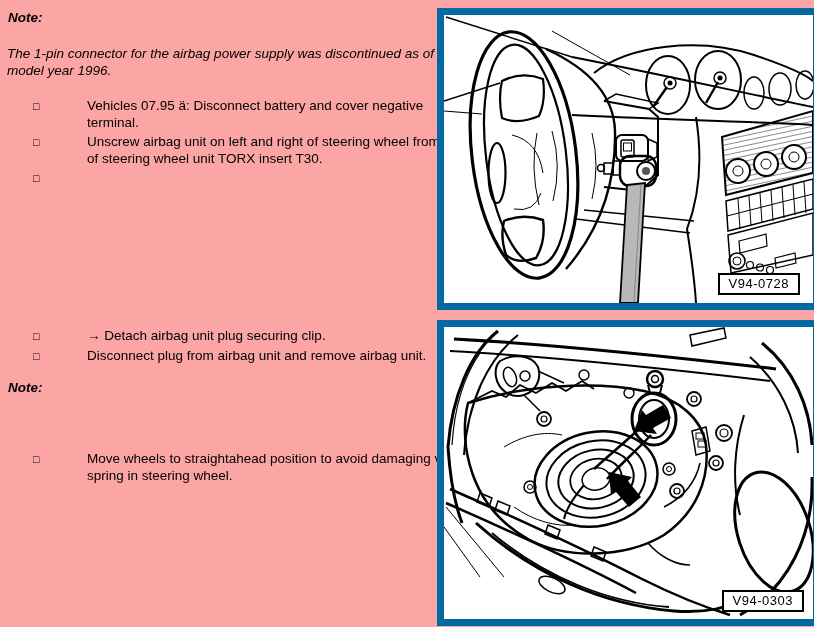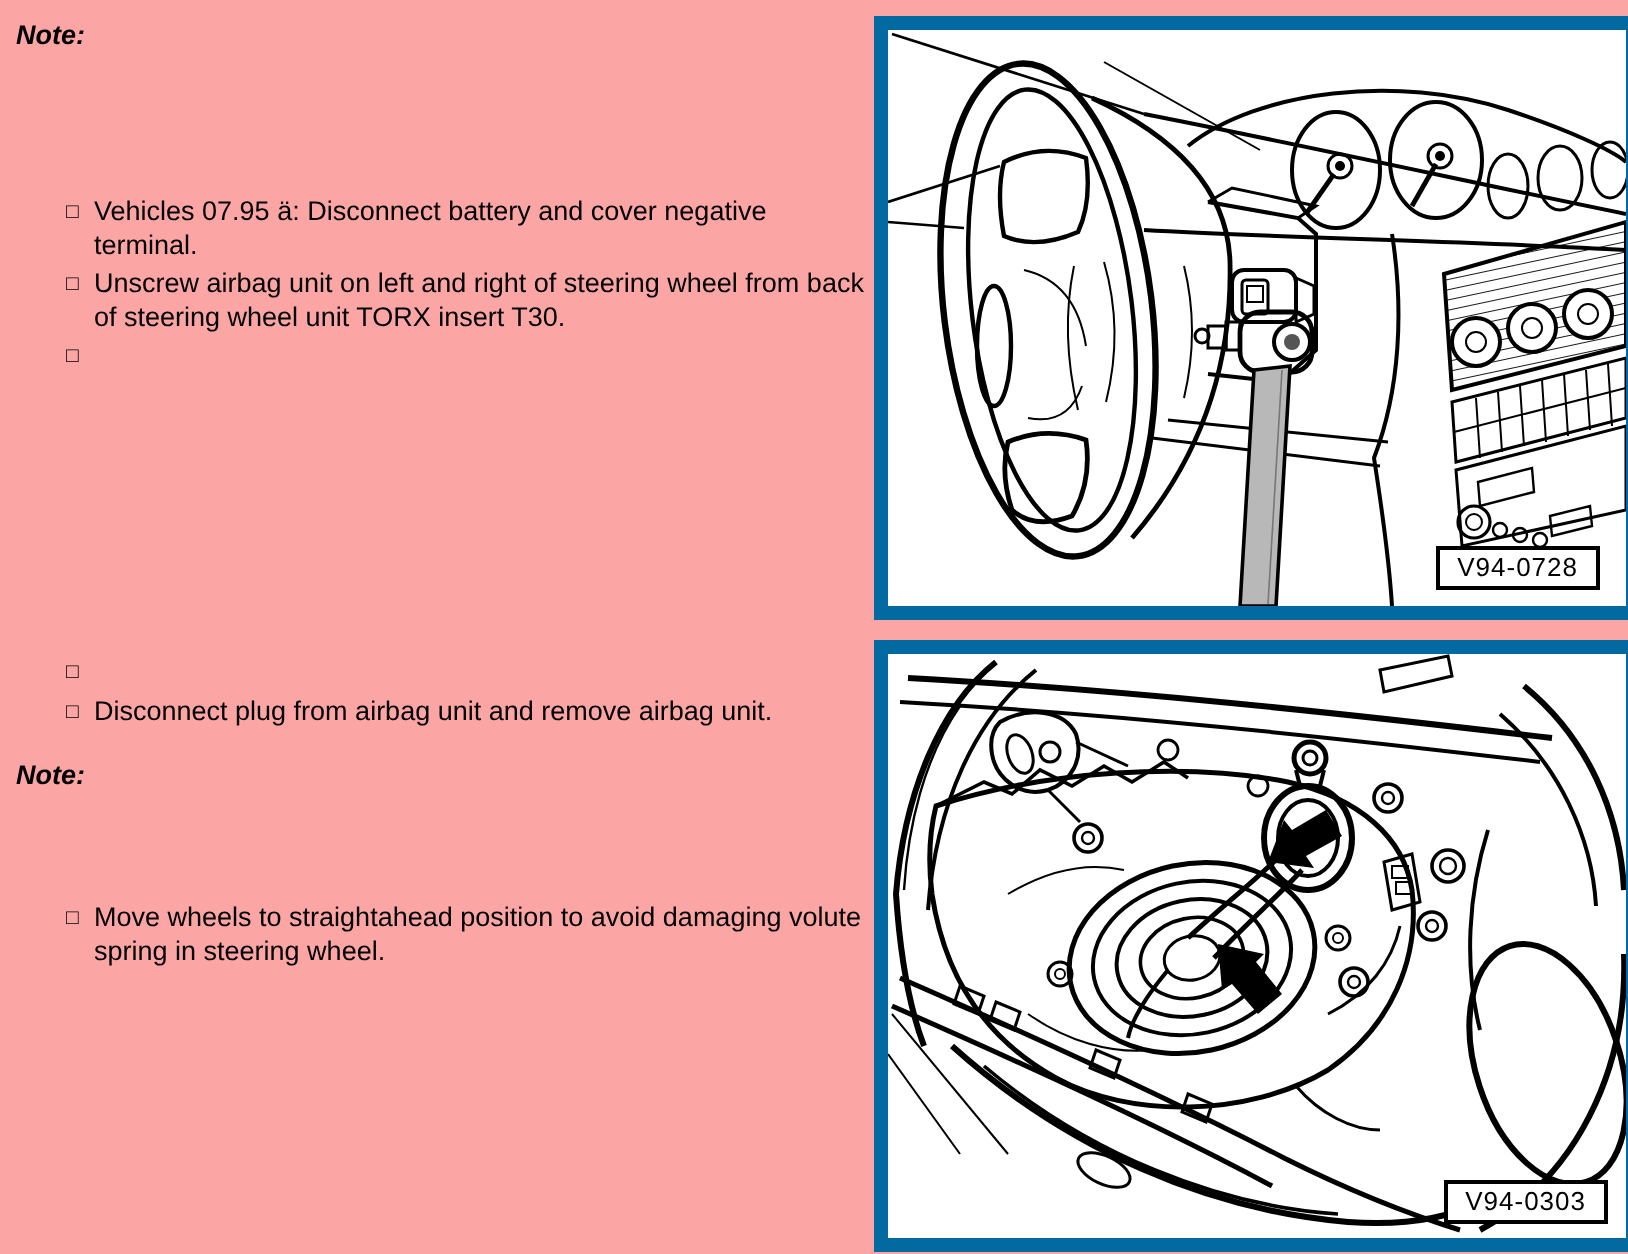--- a/index.html
+++ b/index.html
@@ -3,21 +3,21 @@
 <meta charset="utf-8">
 <style>
   html,body{margin:0;padding:0;background:#fff;}
   .page{position:relative;width:814px;height:627px;background:#fca5a5;overflow:hidden;
         font-family:"Liberation Sans", sans-serif;color:#000;}
   .note-label{position:absolute;left:8px;font-size:13.5px;font-weight:bold;font-style:italic;}
   .note-text{position:absolute;left:7px;font-size:13.5px;font-style:italic;line-height:16.5px;white-space:pre-line;}
   .steps{position:absolute;left:33px;margin:0;padding:0;list-style:none;font-size:13.5px;line-height:16.5px;}
   .steps li{display:flex;margin:0 0 3px 0;}
   .bullet{flex:0 0 14px;width:14px;font-size:10.5px;line-height:16.5px;}
-  .step-text{white-space:pre-line;}
+  .step-text{white-space:pre-line;margin-left:40px;}
   #note1{top:10px;}
   #para1{top:46px;}
   #list1{top:98px;}
   #list2{top:328px;}
   #note2{top:380px;}
   #para2{top:415px;}
   #list3{top:451px;}
   .figure{position:absolute;left:437px;background:#fff;border:7px solid #0369a1;}
   #fig1{top:8px;width:369px;height:288px;}
   #fig2{top:320px;width:369px;height:292px;}
@@ -27,40 +27,43 @@
   #fig1 .fig-label{right:13px;bottom:8px;}
   #fig2 .fig-label{right:9px;bottom:7px;}
   .ln{stroke:#000;fill:none;}
 </style>
 </head>
 <body>
 
 <div class="page">
 
   <div id="note1" class="note-label">Note:</div>
+  <div id="para1" class="note-text">The 1-pin connector for the airbag power supply was discontinued as of
+model year 1996.</div>
 
   <ul id="list1" class="steps">
     <li>
       <span class="bullet">□</span>
       <span class="step-text">Vehicles 07.95 ä: Disconnect battery and cover negative
 terminal.</span>
     </li>
     <li>
       <span class="bullet">□</span>
       <span class="step-text">Unscrew airbag unit on left and right of steering wheel from back
 of steering wheel unit TORX insert T30.</span>
     </li>
     <li>
       <span class="bullet">□</span>
     </li>
   </ul>
 
   <ul id="list2" class="steps">
     <li>
       <span class="bullet">□</span>
+      <span class="step-text">→ Detach airbag unit plug securing clip.</span>
     </li>
     <li>
       <span class="bullet">□</span>
       <span class="step-text">Disconnect plug from airbag unit and remove airbag unit.</span>
     </li>
   </ul>
 
   <div id="note2" class="note-label">Note:</div>
 
   <ul id="list3" class="steps">

